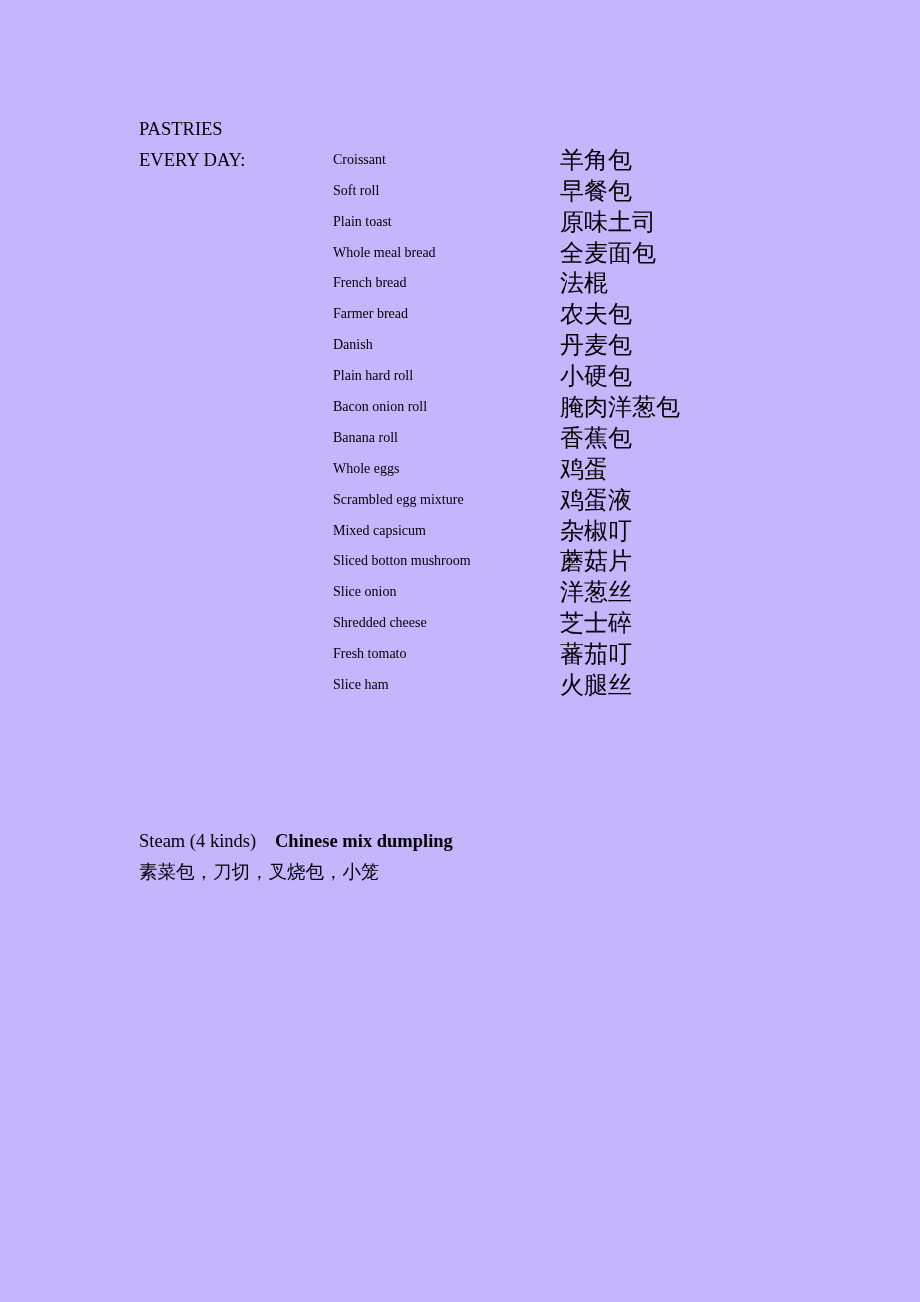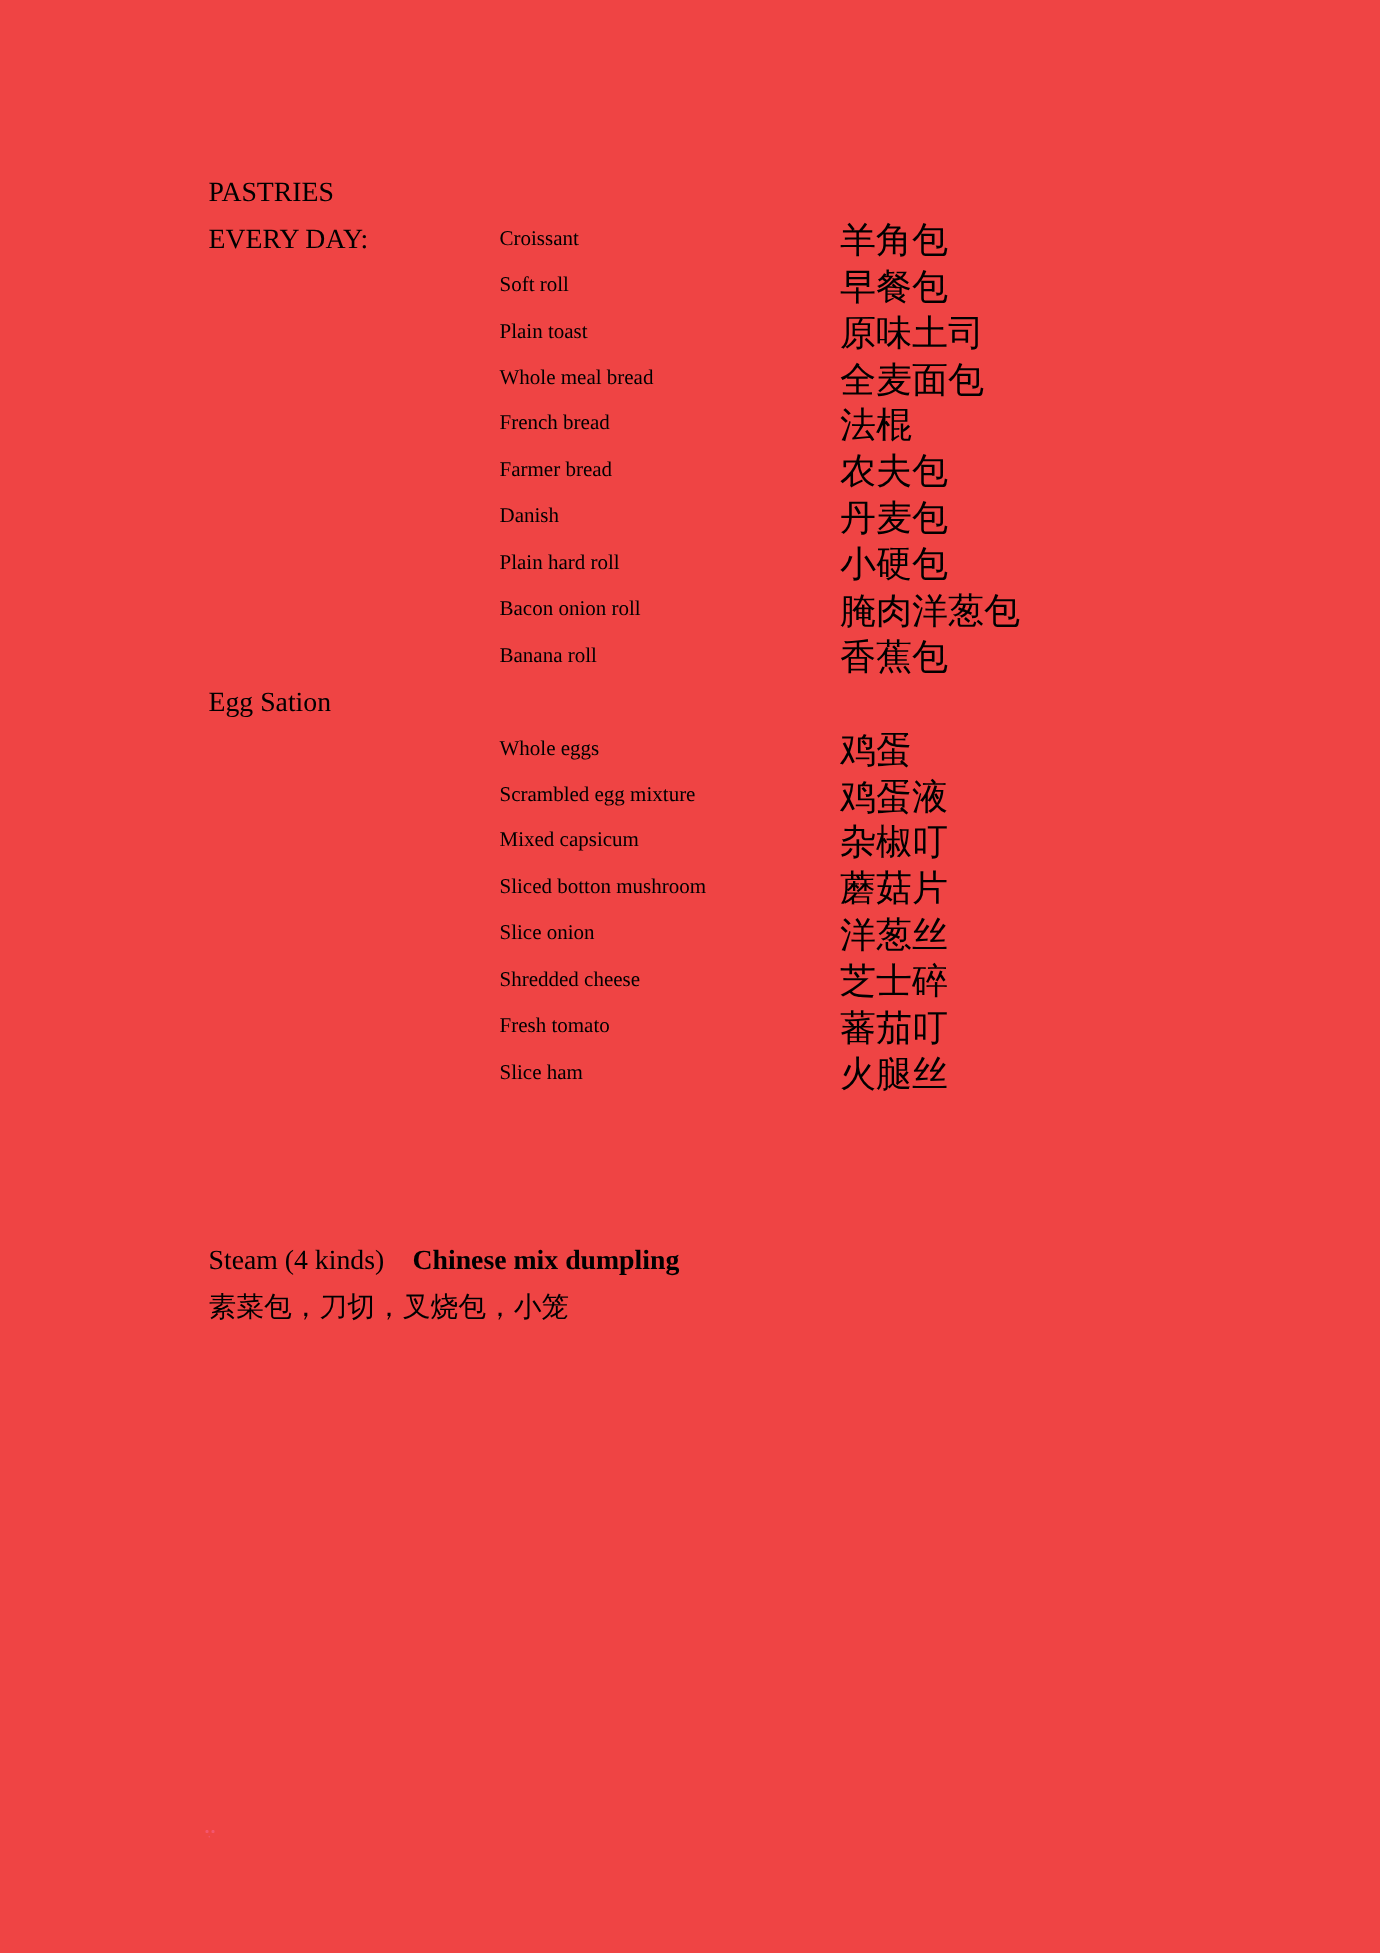--- a/index.html
+++ b/index.html
@@ -17,21 +17,21 @@
     color: #000000;
     overflow: hidden;
   }
 
   .page {
     position: absolute;
     left: 0;
     top: 0;
     width: 920px;
     height: 1302px;
-    background: #ef4444;
+    background: #c4b5fd;
   }
 
   
   .doc-body {
     position: absolute;
     left: 0;
     top: 116px;
     width: 920px;
   }
 
@@ -207,23 +207,20 @@
       <span class="col-en">Bacon onion roll</span>
       <span class="col-cn">腌肉洋葱包</span>
     </div>
 
 
     <div class="row">
       <span class="col-en">Banana roll</span>
       <span class="col-cn">香蕉包</span>
     </div>
 
-    <div class="heading-row">
-      <span class="heading-text">Egg Sation</span>
-    </div>
 
     <div class="row">
       <span class="col-en">Whole eggs</span>
       <span class="col-cn">鸡蛋</span>
     </div>
 
     <div class="row">
       <span class="col-en">Scrambled egg mixture</span>
       <span class="col-cn">鸡蛋液</span>
     </div>

